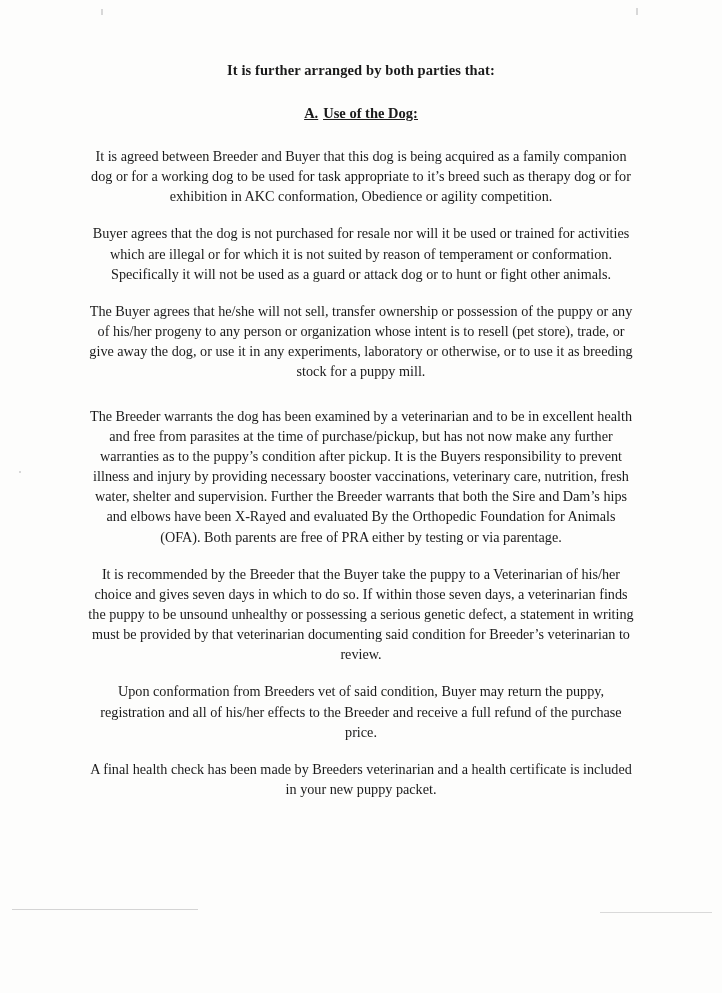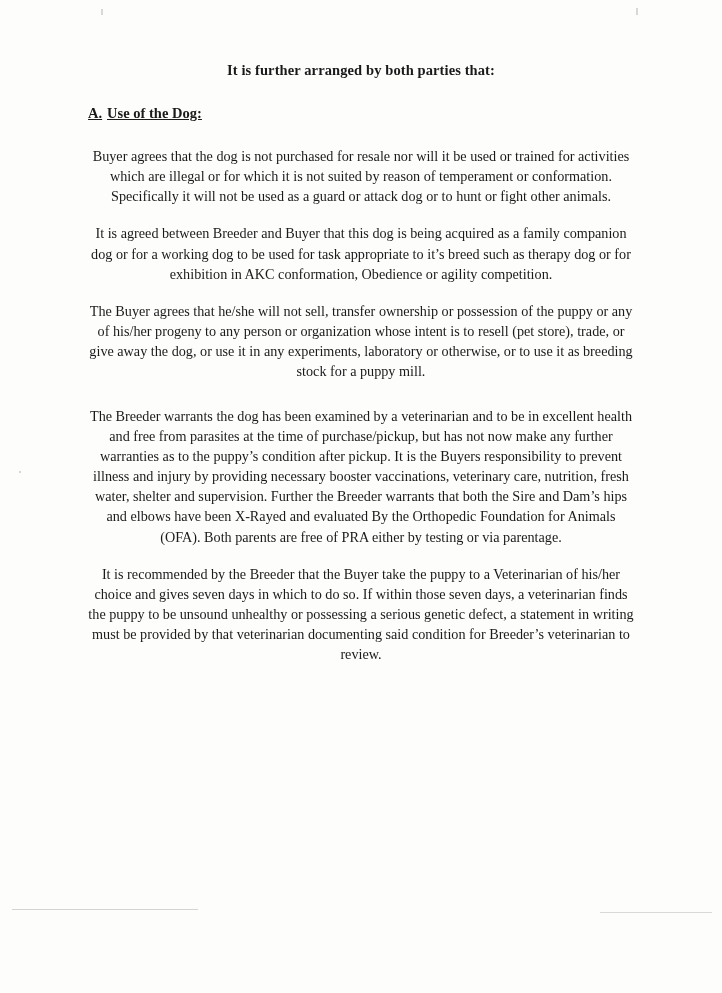--- a/index.html
+++ b/index.html
@@ -47,21 +47,21 @@
     width: 546px;
   }
   .doc-title {
     text-align: center;
     font-weight: bold;
     font-size: 14.5px;
     letter-spacing: 0.1px;
     margin: 0 0 26px 0;
   }
   .section-heading {
-    text-align: left;
+    text-align: center;
     font-weight: bold;
     font-size: 14.5px;
     margin: 0 0 18px 0;
     text-decoration: underline;
   }
   .section-heading .label {
     margin-right: 5px;
   }
   .section-heading .title-underline {
     text-decoration: underline;
@@ -92,24 +92,26 @@
 
   <div class="doc-body">
 
     <p class="doc-title">It is further arranged by both parties that:</p>
 
     <div>
       <p class="section-heading">
         <span class="label">A.</span><span class="title-underline">Use of the Dog:</span>
       </p>
       <div class="spacer-a"></div>
+      <p class="para">It is agreed between Breeder and Buyer that this dog is being acquired as a family companion dog or for a working dog to be used for task appropriate to it’s breed such as therapy dog or for exhibition in AKC conformation, Obedience or agility competition.</p>
       <p class="para">Buyer agrees that the dog is not purchased for resale nor will it be used or trained for activities which are illegal or for which it is not suited by reason of temperament or conformation. Specifically it will not be used as a guard or attack dog or to hunt or fight other animals.</p>
-      <p class="para">It is agreed between Breeder and Buyer that this dog is being acquired as a family companion dog or for a working dog to be used for task appropriate to it’s breed such as therapy dog or for exhibition in AKC conformation, Obedience or agility competition.</p>
       <p class="para">The Buyer agrees that he/she will not sell, transfer ownership or possession of the puppy or any of his/her progeny to any person or organization whose intent is to resell (pet store), trade, or give away the dog, or use it in any experiments, laboratory or otherwise, or to use it as breeding stock for a puppy mill.</p>
     </div>
 
     <div class="block-b">
       <p class="para">The Breeder warrants the dog has been examined by a veterinarian and to be in excellent health and free from parasites at the time of purchase/pickup, but has not now make any further warranties as to the puppy’s condition after pickup. It is the Buyers responsibility to prevent illness and injury by providing necessary booster vaccinations, veterinary care, nutrition, fresh water, shelter and supervision. Further the Breeder warrants that both the Sire and Dam’s hips and elbows have been X-Rayed and evaluated By the Orthopedic Foundation for Animals (OFA). Both parents are free of PRA either by testing or via parentage.</p>
       <p class="para">It is recommended by the Breeder that the Buyer take the puppy to a Veterinarian of his/her choice and gives seven days in which to do so. If within those seven days, a veterinarian finds the puppy to be unsound unhealthy or possessing a serious genetic defect, a statement in writing must be provided by that veterinarian documenting said condition for Breeder’s veterinarian to review.</p>
+      <p class="para">Upon conformation from Breeders vet of said condition, Buyer may return the puppy, registration and all of his/her effects to the Breeder and receive a full refund of the purchase price.</p>
+      <p class="para">A final health check has been made by Breeders veterinarian and a health certificate is included in your new puppy packet.</p>
     </div>
 
   </div>
 </div>
 
 </body></html>

